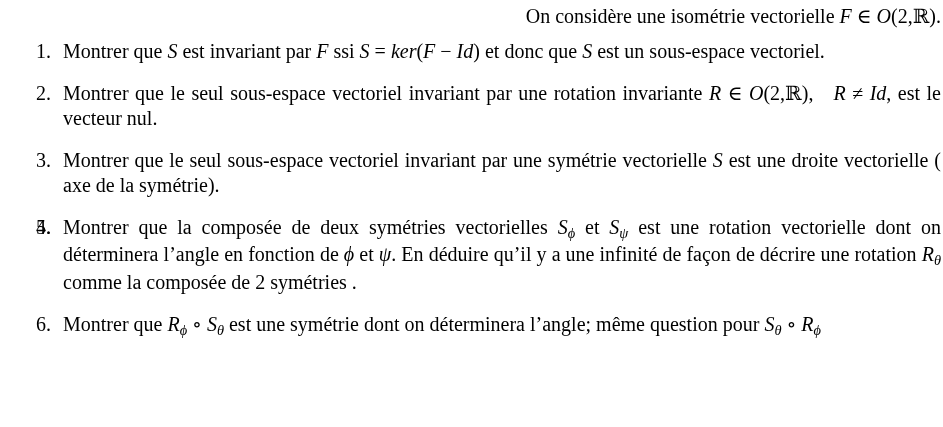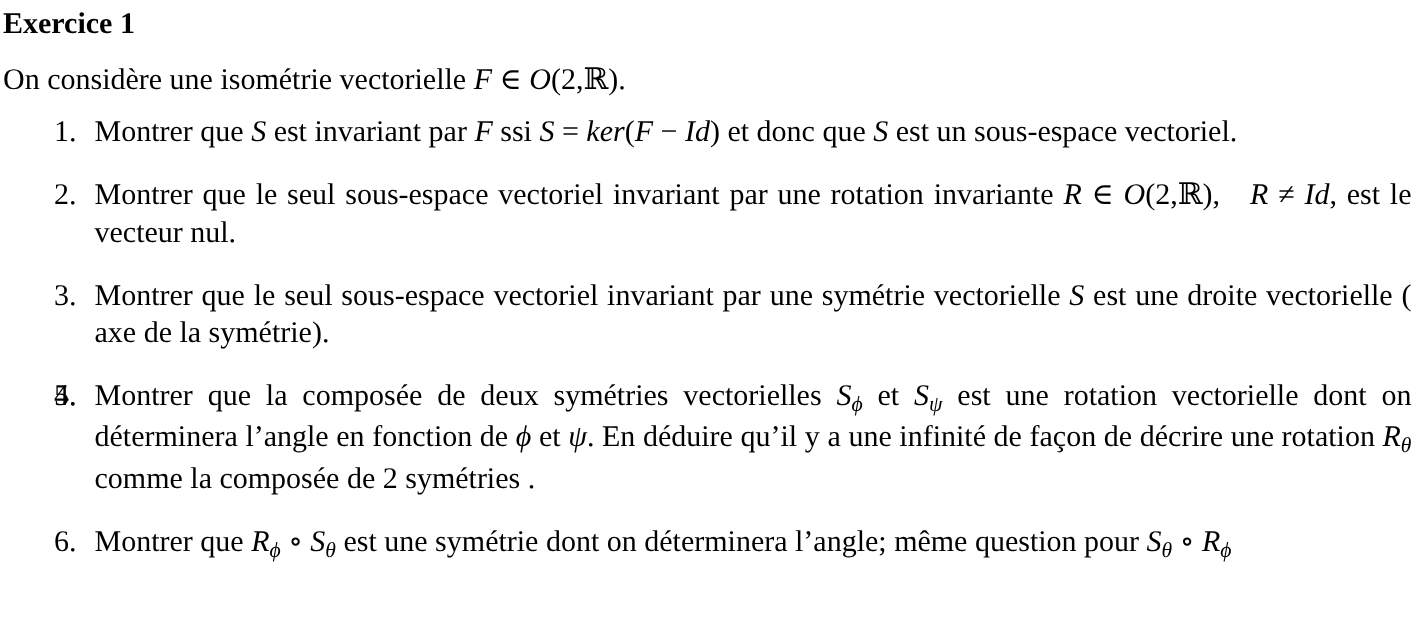--- a/index.html
+++ b/index.html
@@ -17,21 +17,22 @@
     line-height: 1.25;
   }
   .page {
     padding: 4px 2px 0 2px;
     box-sizing: border-box;
   }
   .title {
     font-weight: bold;
   }
   .intro {
-    margin-top: 12px;
+    margin-top: 0;
+    text-align: right;
   }
   .item {
     position: relative;
     padding-left: 61px;
     margin-top: 17px;
     text-align: justify;
   }
   .intro + .item {
     margin-top: 10px;
   }
@@ -45,21 +46,20 @@
   .run-sub {
     font-style: italic;
     font-size: 0.72em;
     vertical-align: -0.3em;
   }
 </style>
 </head>
 <body>
 
 <div class="page">
-  <div class="title">Exercice 1</div>
   <div class="intro"><span class="run-p">On considère une isométrie vectorielle </span><span class="run-m">F</span><span class="run-p"> ∈ </span><span class="run-m">O</span><span class="run-p">(2,ℝ).</span></div>
 
   <div class="item">
     <span class="num">1.</span>
     <span class="body"><span class="run-p">Montrer que </span><span class="run-m">S</span><span class="run-p"> est invariant par </span><span class="run-m">F</span><span class="run-p"> ssi </span><span class="run-m">S</span><span class="run-p"> = </span><span class="run-m">ker</span><span class="run-p">(</span><span class="run-m">F</span><span class="run-p"> − </span><span class="run-m">Id</span><span class="run-p">) et donc que </span><span class="run-m">S</span><span class="run-p"> est un sous-espace vectoriel.</span></span>
   </div>
 
   <div class="item">
     <span class="num">2.</span>
     <span class="body"><span class="run-p">Montrer que le seul sous-espace vectoriel invariant par une rotation invariante </span><span class="run-m">R</span><span class="run-p"> ∈ </span><span class="run-m">O</span><span class="run-p">(2,ℝ), </span><span class="run-m">R</span><span class="run-p"> ≠ </span><span class="run-m">Id</span><span class="run-p">, est le vecteur nul.</span></span>

